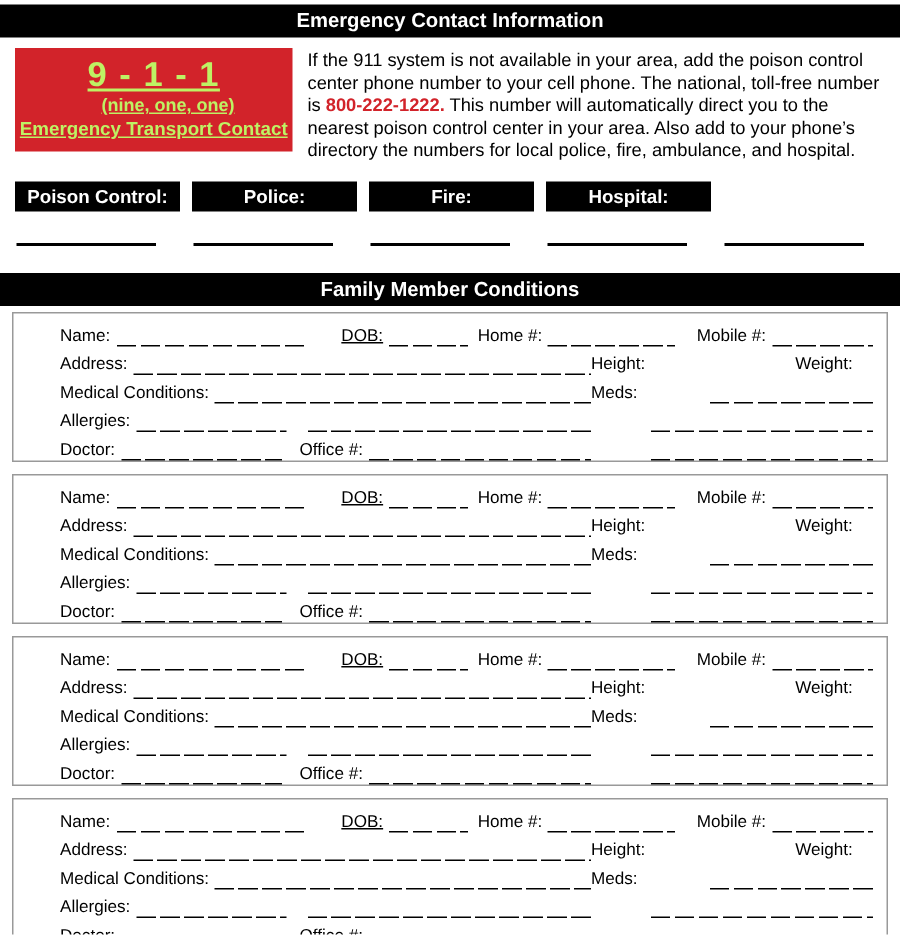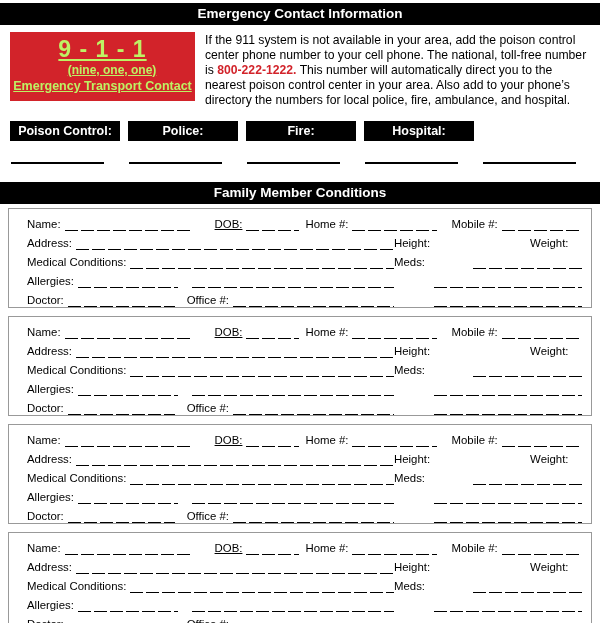--- a/index.html
+++ b/index.html
@@ -76,21 +76,21 @@
     width: 93px;
     height: 0;
     border-bottom: 2px solid #000;
     margin-left: 1px;
   }
 
   
   .members { margin: 4px 8px 0 8px; }
   .member {
     border: 1px solid #999;
-    padding: 3px 9px 0 18px;
+    padding: 3px 9px 0 31px;
     margin-bottom: 8px;
     background: #fff;
   }
   .frow { display: flex; align-items: flex-end; height: 19px; }
   .lzone { flex: 1; display: flex; align-items: flex-end; min-width: 0; }
   .rzone { width: 188px; flex-shrink: 0; display: flex; align-items: flex-start; gap: 44px; }
   .lbl {
     font-size: 11.4px;
     line-height: 14px;
     white-space: nowrap;

